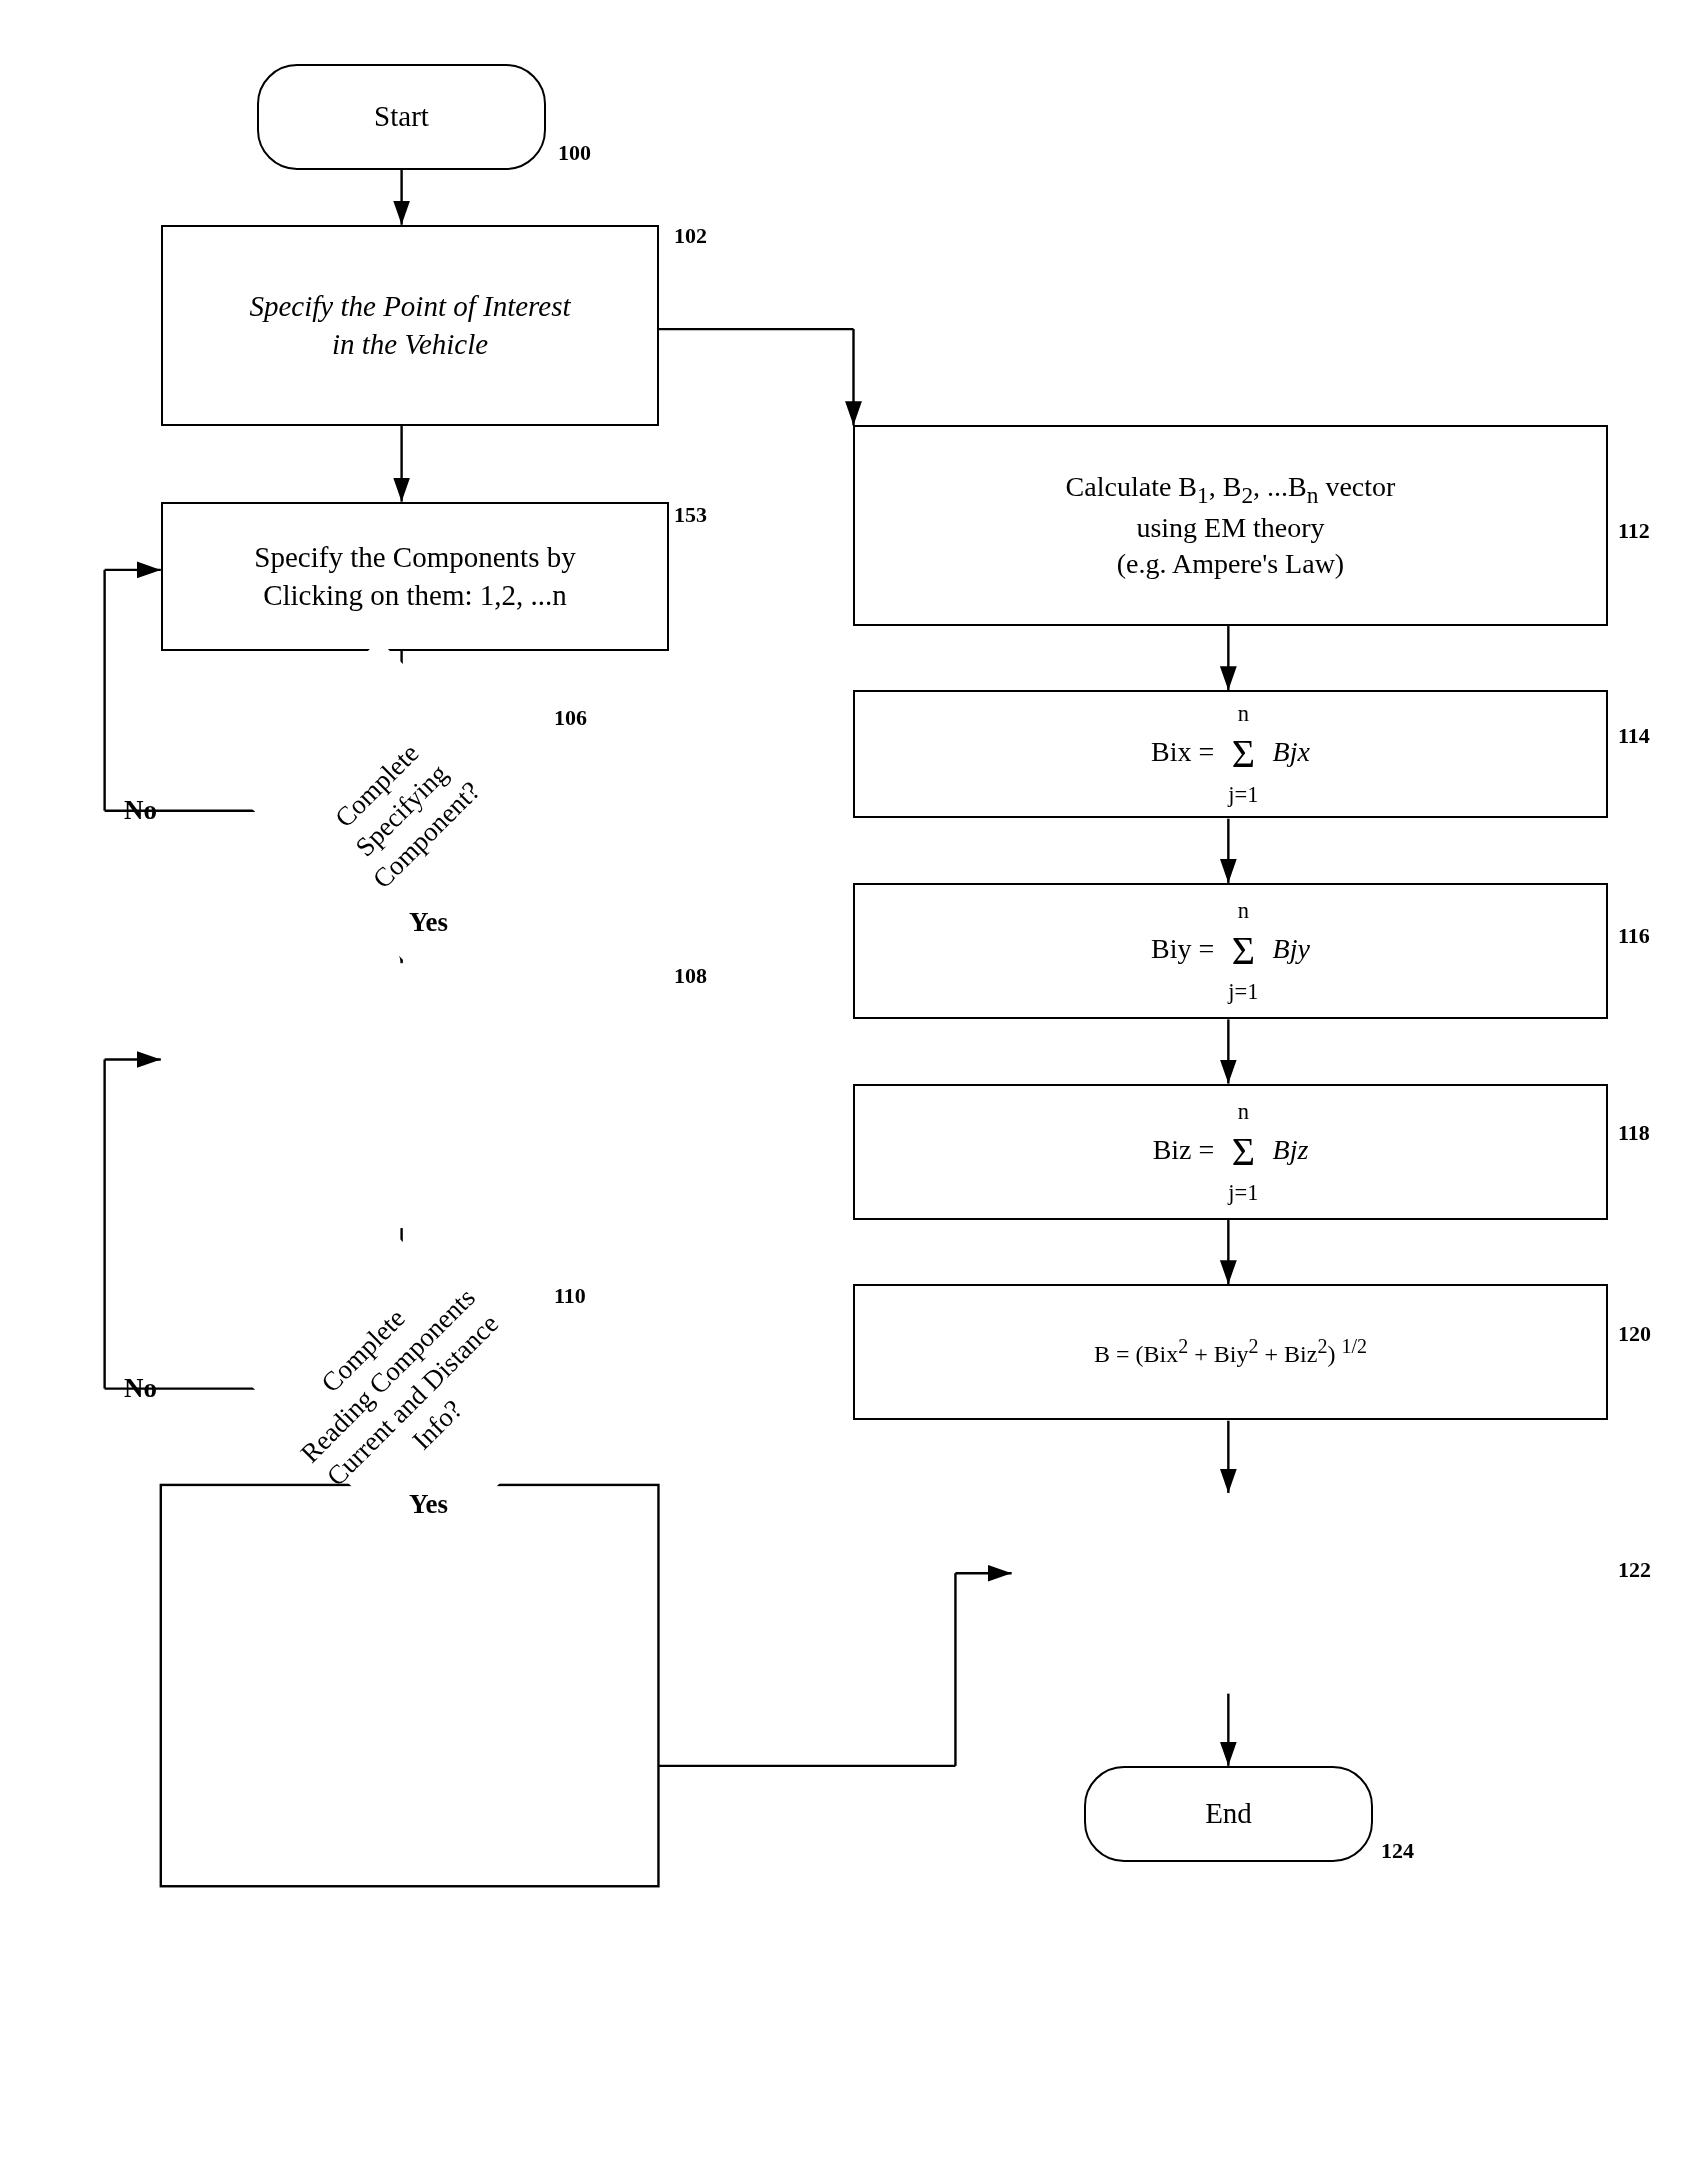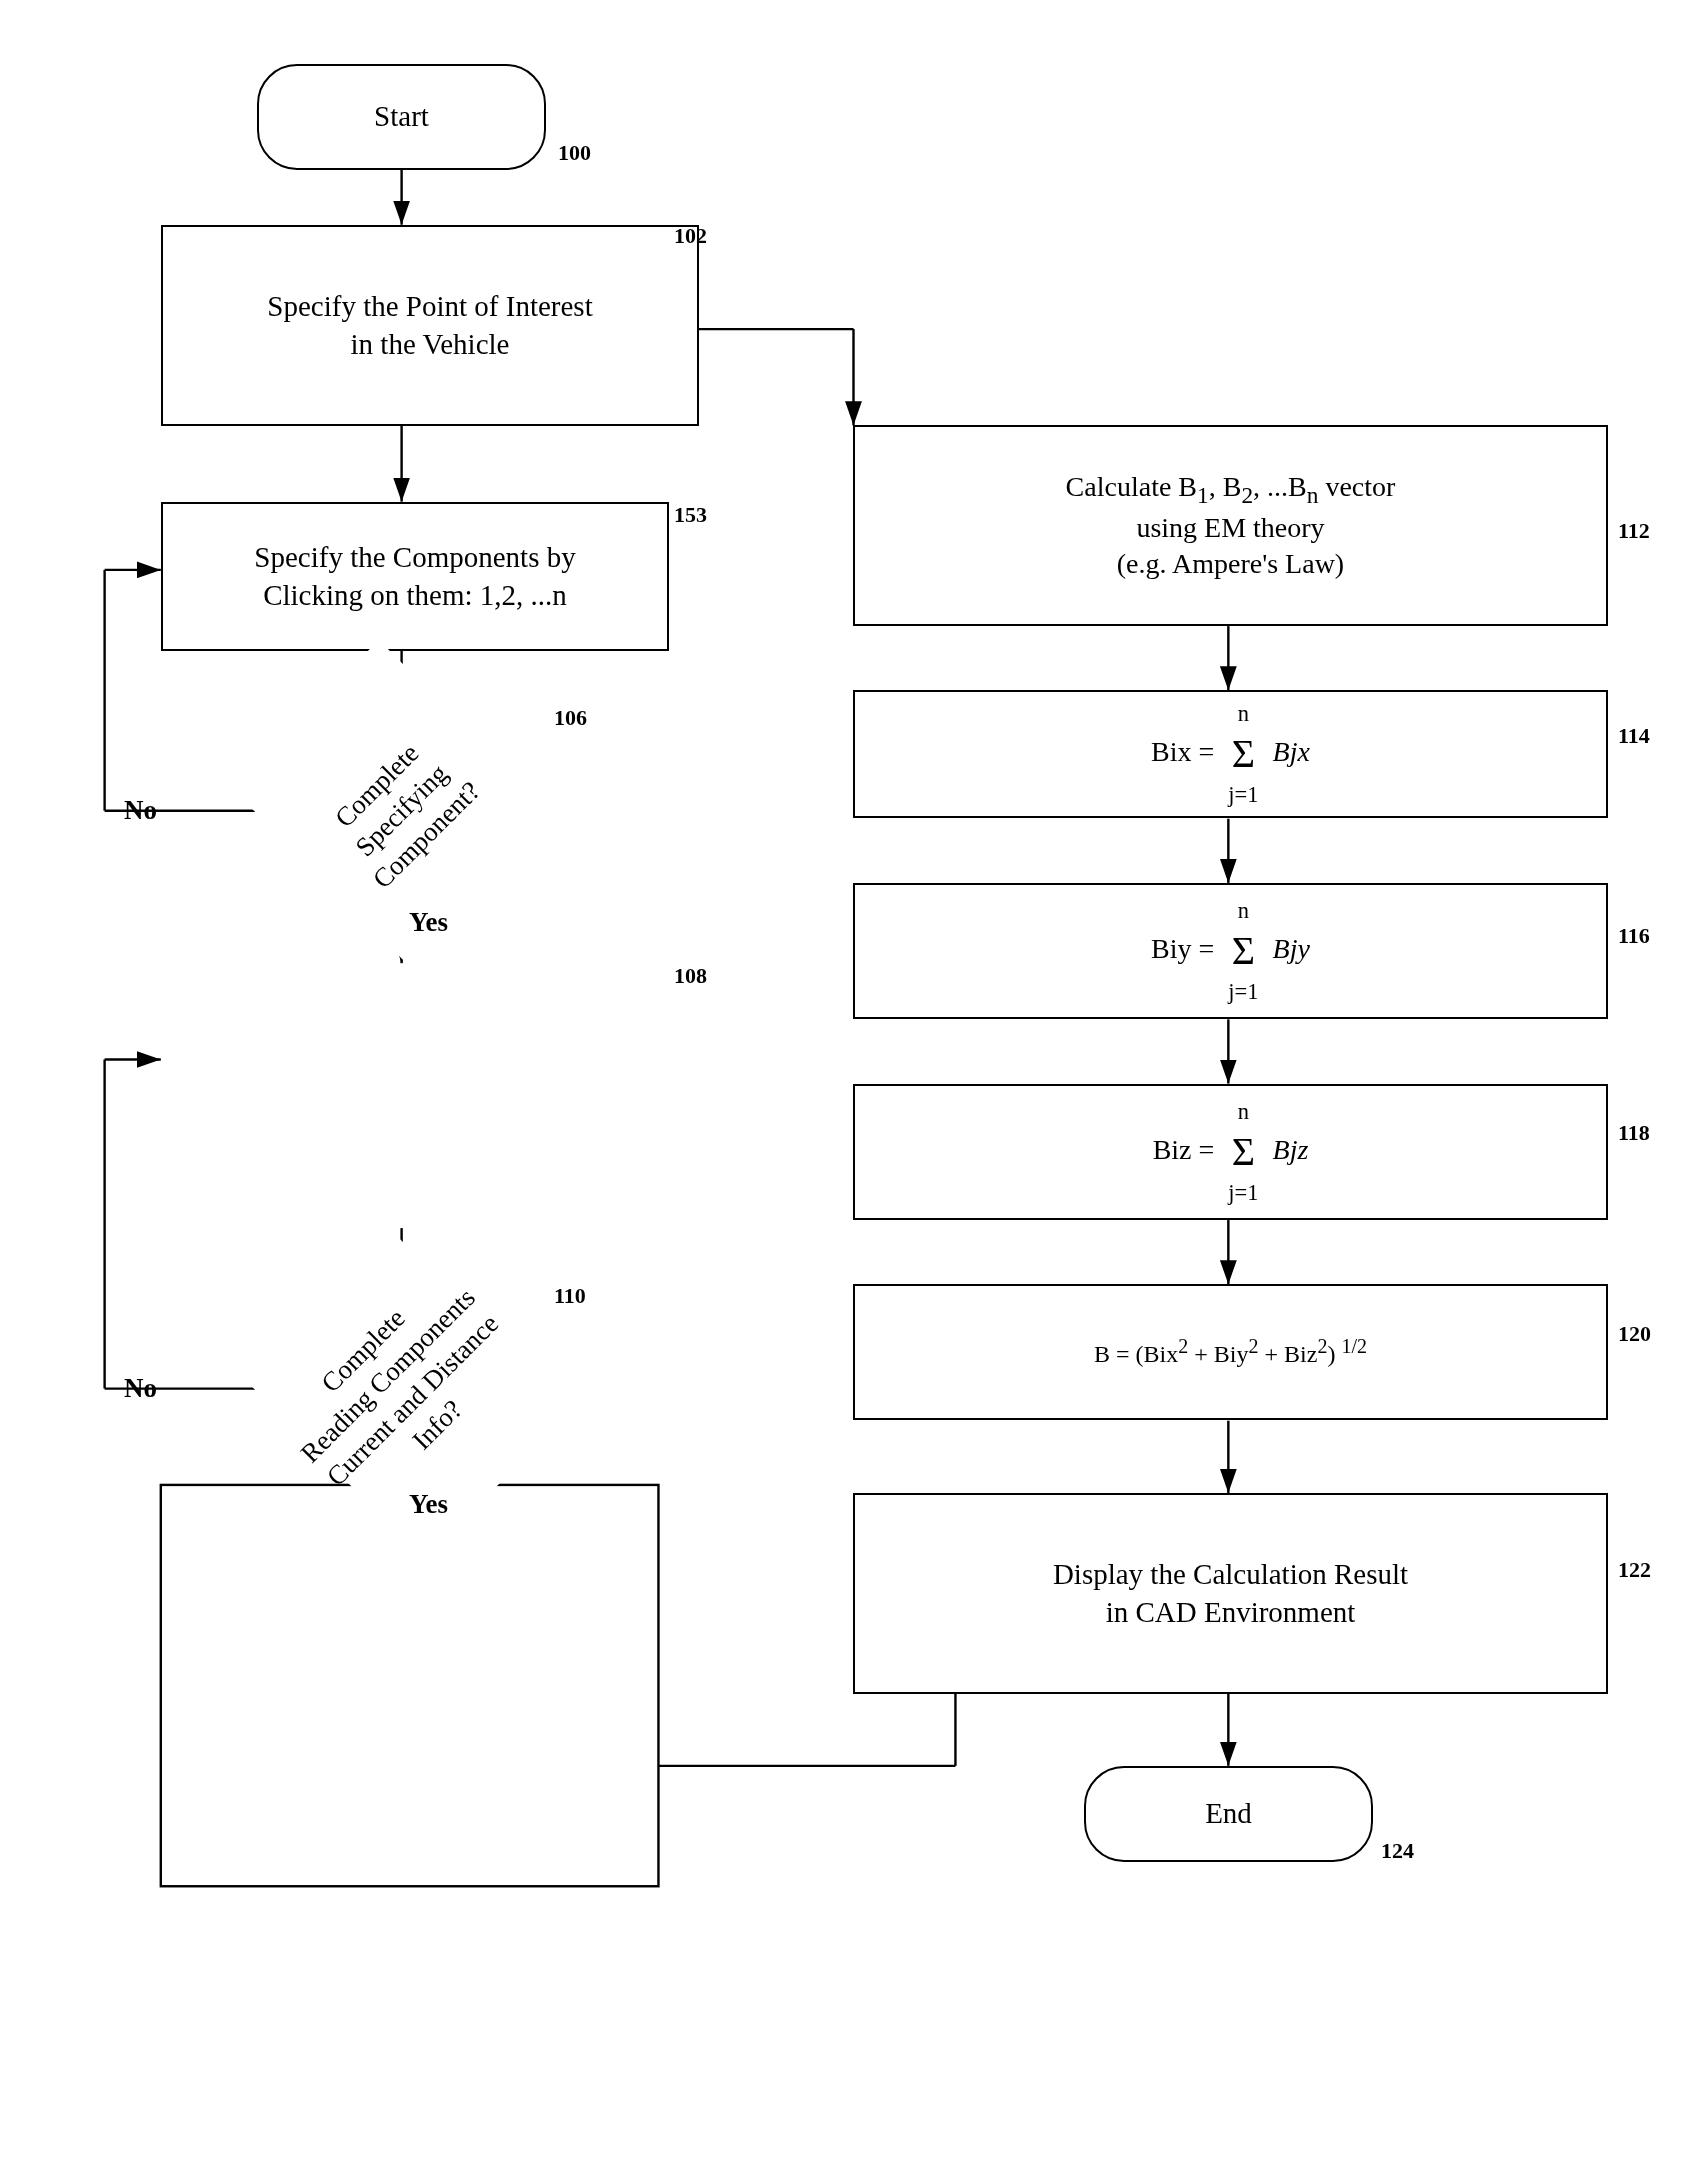--- a/index.html
+++ b/index.html
@@ -129,21 +129,21 @@
 
   </svg>
 
   <div class="node node-rounded" style="left:257px; top:64px; width:289px; height:106px;">
     <span>Start</span>
   </div>
   <div class="label-ref" style="left:558px; top:140px;">
     <span>100</span>
   </div>
 
-  <div class="node node-rect" style="left:161px; top:225px; width:538px; height:201px;">
+  <div class="node node-rect" style="left:161px; top:225px; width:498px; height:201px;font-style:italic;">
     <span>Specify the Point of Interest<br>in the Vehicle</span>
   </div>
   <div class="label-ref" style="left:674px; top:223px;"><span>102</span></div>
 
   <div class="node node-rect" style="left:161px; top:502px; width:508px; height:149px;">
     <span>Specify the Components by<br>Clicking on them: 1,2, ...n</span>
   </div>
   <div class="label-ref" style="left:674px; top:502px;"><span>153</span></div>
 
   <div class="node node-diamond" style="left:265px; top:706px; width:273px; height:209px;">
@@ -222,23 +222,20 @@
   </div>
   <div class="label-ref" style="left:1618px; top:1120px;"><span>118</span></div>
 
   <div class="node node-rect" style="left:853px; top:1284px; width:755px; height:136px;">
     <span style="font-size:24px;">
       B = (Bix<sup>2</sup> + Biy<sup>2</sup> + Biz<sup>2</sup>) <sup>1/2</sup>
     </span>
   </div>
   <div class="label-ref" style="left:1618px; top:1321px;"><span>120</span></div>
 
-  <div class="node node-rect" style="left:853px; top:1493px; width:755px; height:201px;">
-    <span>Display the Calculation Result<br>in CAD Environment</span>
-  </div>
   <div class="label-ref" style="left:1618px; top:1557px;"><span>122</span></div>
 
   <div class="node node-rounded" style="left:1084px; top:1766px; width:289px; height:96px;">
     <span>End</span>
   </div>
   <div class="label-ref" style="left:1381px; top:1838px;"><span>124</span></div>
 
 </div>
 
 

